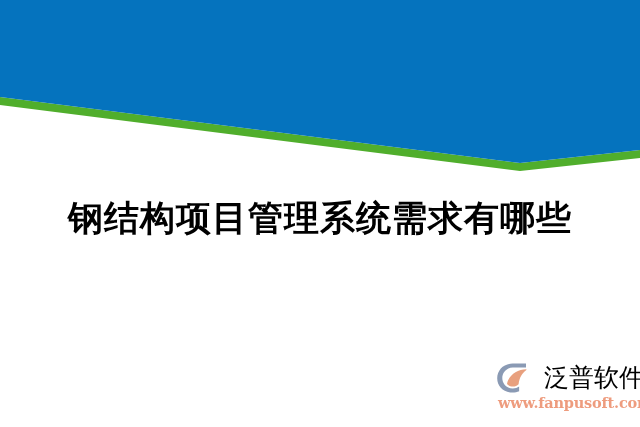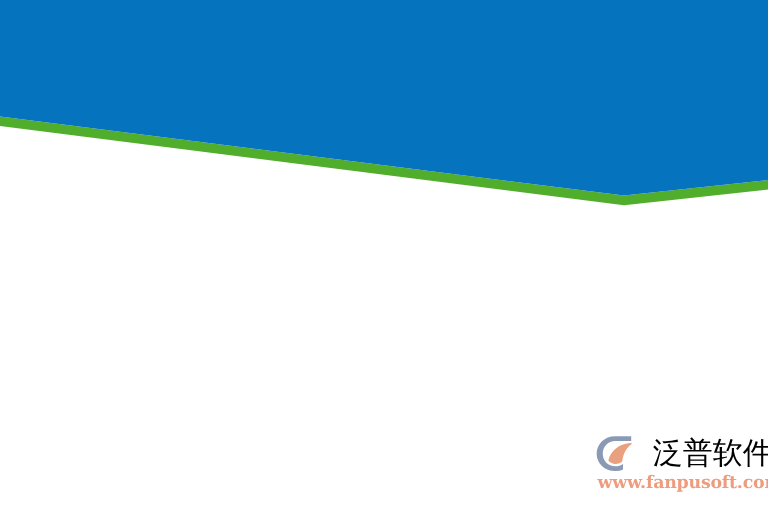--- a/index.html
+++ b/index.html
@@ -100,20 +100,23 @@
 </head>
 <body>
 
 <div id="banner">
 
   <svg id="header-shape" viewBox="0 0 640 180" preserveAspectRatio="none">
     <polygon points="0,97 520,163 640,150 640,158 520,171 0,105" fill="#50AE2C"></polygon>
     <polygon points="0,0 640,0 640,150 520,163 0,97" fill="#0573BE"></polygon>
   </svg>
 
+  <div id="title-block">
+    <h1 id="page-title">钢结构项目管理系统需求有哪些</h1>
+  </div>
 
   <div id="brand-logo">
     <div id="logo-row">
       <svg id="logo-mark" viewBox="0 0 32 32">
         <path d="M16.6 1.6 C7.9 1.6 1.2 8.0 1.2 16.2 C1.2 24.4 7.9 30.6 16.6 30.6 C19.0 30.6 21.2 30.1 23.2 29.2 L23.2 24.6 C21.4 25.9 19.2 26.6 16.8 26.6 C10.8 26.6 6.3 22.0 6.3 16.1 C6.3 10.2 10.8 5.6 16.8 5.6 L30.0 5.6 L30.0 1.6 Z" fill="#8A9AB4"></path>
         <path d="M30.4 7.2 C22.4 7.2 15.4 11.6 12.2 18.1 C11.6 19.4 11.2 20.7 11.0 22.0 C12.5 23.6 14.6 24.6 16.9 24.6 C19.1 24.6 21.1 23.7 22.6 22.3 C23.2 16.0 26.0 10.9 30.4 7.9 Z" fill="#E8A07E"></path>
         <path d="M31.0 8.4 C26.6 11.8 23.8 17.2 23.6 23.2 L23.6 29.0 C27.9 26.4 30.8 21.7 30.9 16.3 Z" fill="#FFFFFF"></path>
       </svg>
       <span id="logo-wordmark">泛普软件</span>
     </div>

